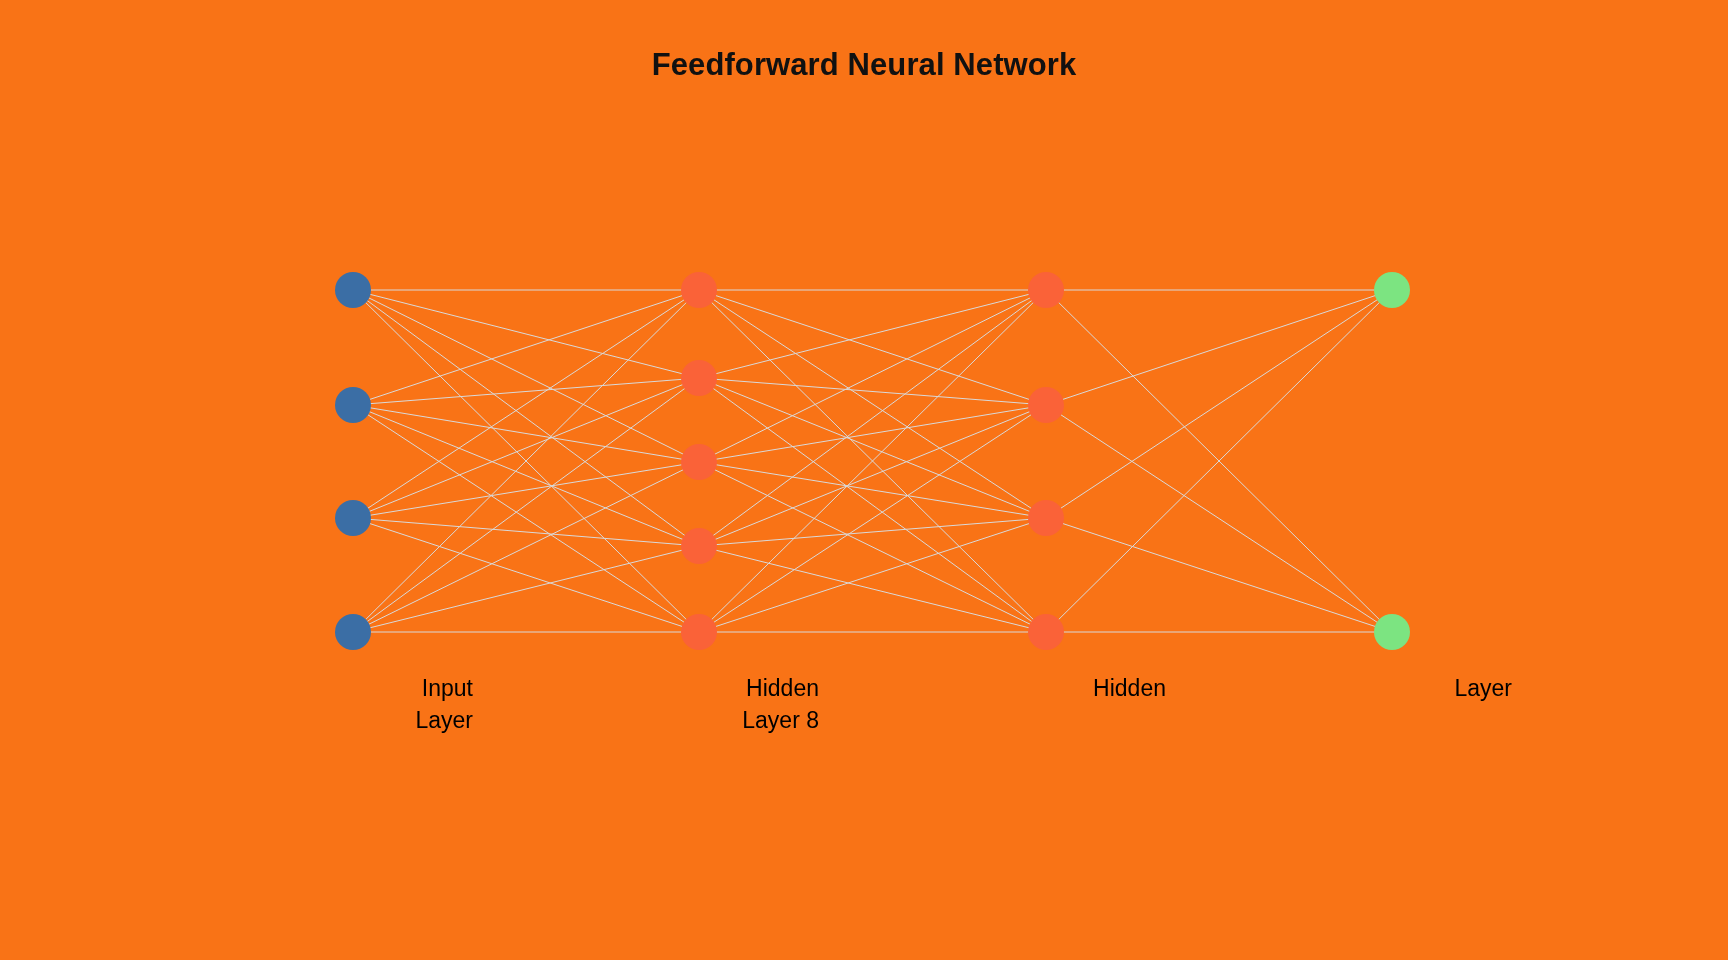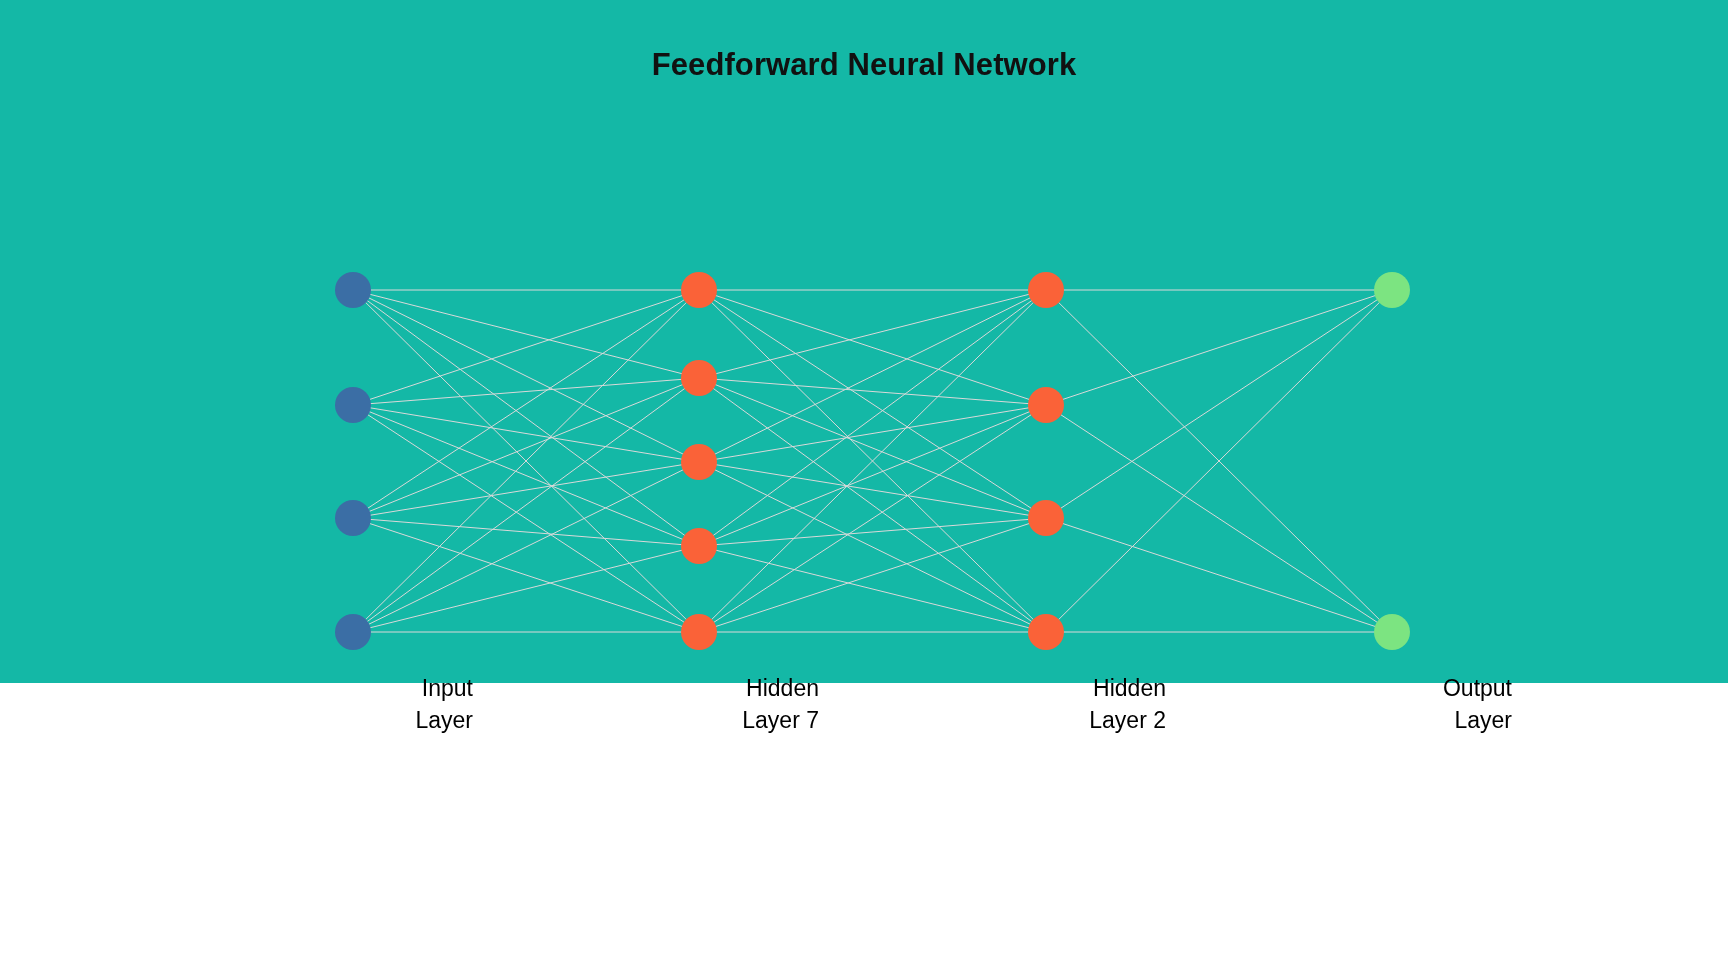--- a/index.html
+++ b/index.html
@@ -11,22 +11,22 @@
   body {
     width: 1728px;
     height: 960px;
     overflow: hidden;
     font-family: "Liberation Sans", sans-serif;
     color: #000000;
   }
   #figure-root {
     position: relative;
     width: 1728px;
-    height: 683px;
-    background: #14b8a6;
+    height: 960px;
+    background: #f97316;
   }
   #chart-title {
     position: absolute;
     top: 47px;
     left: 0;
     width: 1728px;
     text-align: center;
     font-size: 31px;
     font-weight: bold;
     letter-spacing: 0.1px;
@@ -123,18 +123,18 @@
         <circle cx="1046" cy="405" r="18" fill="#fa6238"></circle>
         <circle cx="1046" cy="518" r="18" fill="#fa6238"></circle>
         <circle cx="1046" cy="632" r="18" fill="#fa6238"></circle>
         <circle cx="1392" cy="290" r="18" fill="#7ce481"></circle>
         <circle cx="1392" cy="632" r="18" fill="#7ce481"></circle>
       </g>
   </svg>
 
   <div id="labels-layer">
       <div class="layer-label" style="left: 233px; top: 672px; width: 240px;"><div>Input</div><div>Layer</div></div>
-      <div class="layer-label" style="left: 579px; top: 672px; width: 240px;"><div>Hidden</div><div>Layer 7</div></div>
-      <div class="layer-label" style="left: 926px; top: 672px; width: 240px;"><div>Hidden</div><div>Layer 2</div></div>
-      <div class="layer-label" style="left: 1272px; top: 672px; width: 240px;"><div>Output</div><div>Layer</div></div>
+      <div class="layer-label" style="left: 579px; top: 672px; width: 240px;"><div>Hidden</div><div>Layer 8</div></div>
+      <div class="layer-label" style="left: 926px; top: 672px; width: 240px;"><div>Hidden</div></div>
+      <div class="layer-label" style="left: 1272px; top: 672px; width: 240px;"><div>Layer</div></div>
     </div>
 
 </div>
 
 </body></html>

